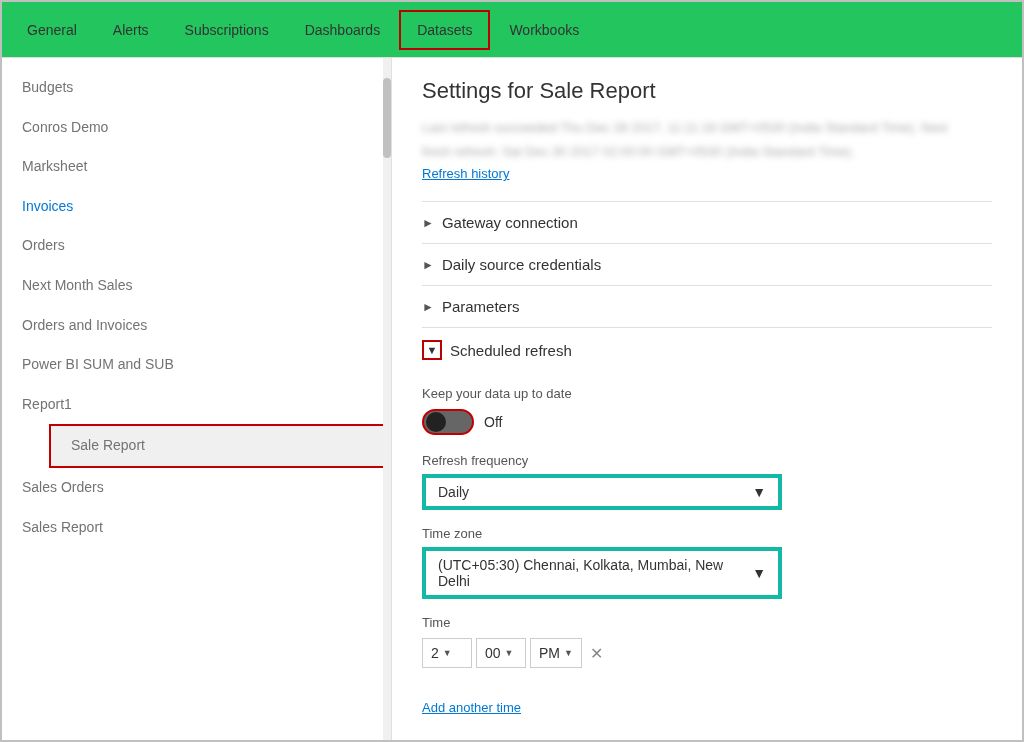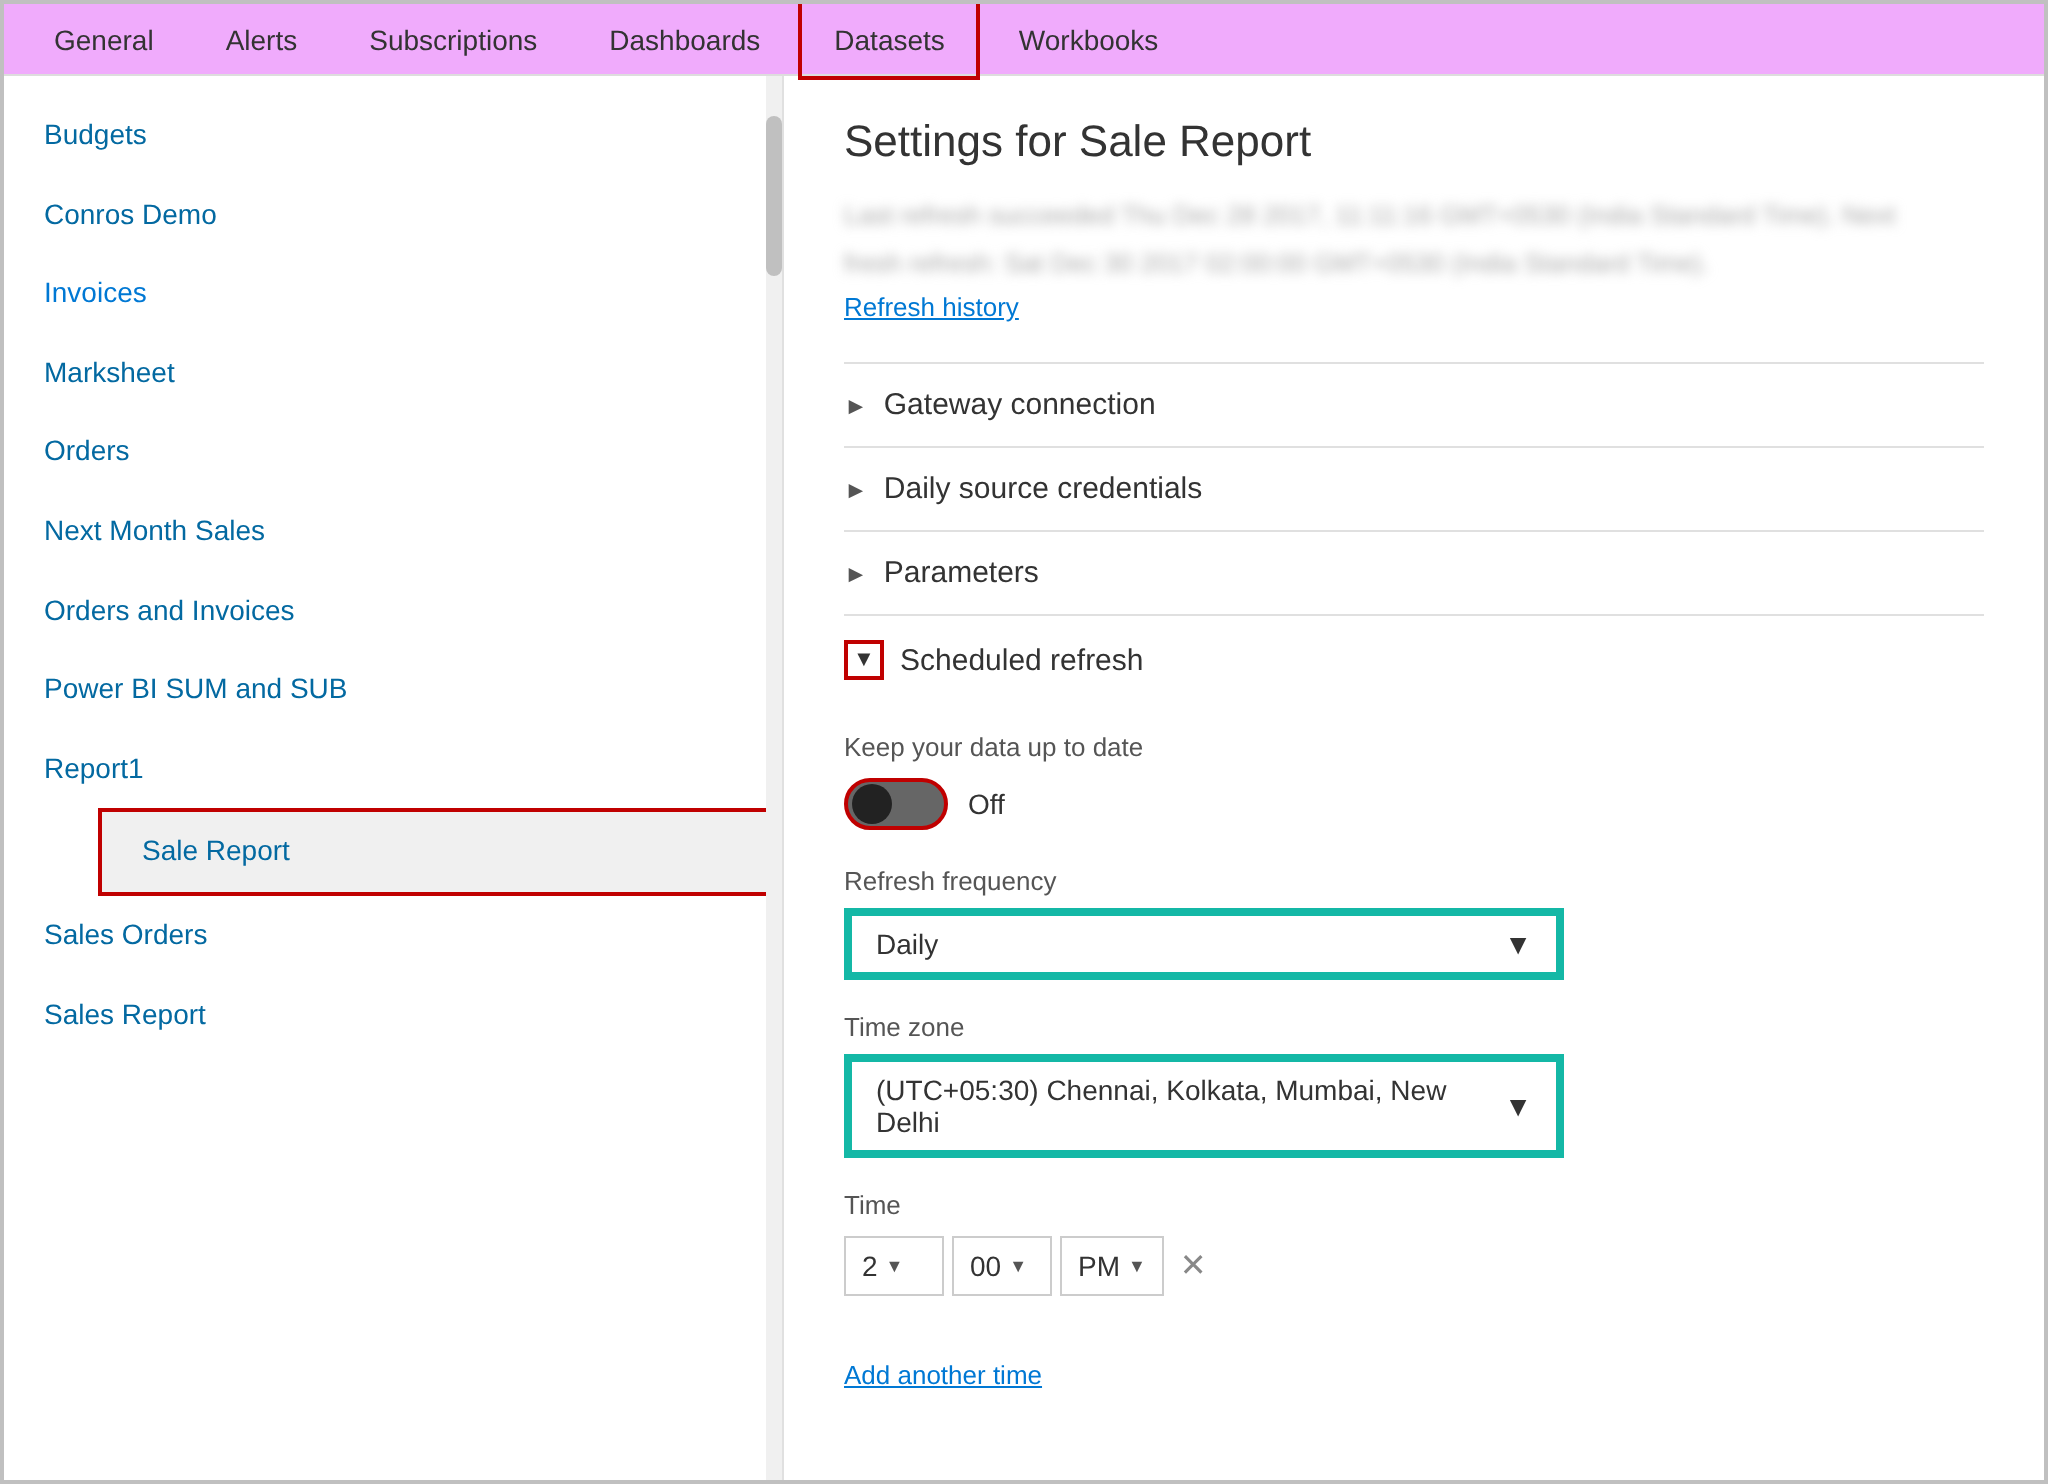--- a/index.html
+++ b/index.html
@@ -12,23 +12,23 @@
       height: 742px;
       overflow: hidden;
       border: 2px solid #c0c0c0;
     }
 
     
     .tab-bar {
       display: flex;
       align-items: center;
       border-bottom: 1px solid #ddd;
-      background: #f0abfc;
+      background: #22c55e;
       padding: 0 8px;
-      height: 36px;
+      height: 56px;
     }
     .tab {
       padding: 8px 16px;
       cursor: pointer;
       font-size: 14px;
       color: #333;
       border: 1px solid transparent;
       margin-right: 2px;
       height: 40px;
       display: flex;
@@ -52,21 +52,21 @@
       min-width: 390px;
       border-right: 1px solid #e0e0e0;
       overflow-y: auto;
       padding-top: 10px;
       position: relative;
     }
     .sidebar-item {
       padding: 10px 20px;
       cursor: pointer;
       font-size: 14px;
-      color: #0369a1;
+      color: #737373;
       line-height: 1.4;
     }
     .sidebar-item.active {
       background: #f0f0f0;
       border: 2px solid #c00000;
       margin-left: 47px;
     }
     .sidebar-item.link-style { color: #0078d4; }
 
     
@@ -262,22 +262,22 @@
     <div class="tab">Dashboards</div>
     <div class="tab active">Datasets</div>
     <div class="tab">Workbooks</div>
   </div>
 
 <div class="main-area">
 
   <div class="sidebar">
   <div class="sidebar-item">Budgets</div>
       <div class="sidebar-item">Conros Demo</div>
+      <div class="sidebar-item">Marksheet</div>
       <div class="sidebar-item link-style">Invoices</div>
-      <div class="sidebar-item">Marksheet</div>
       <div class="sidebar-item">Orders</div>
       <div class="sidebar-item">Next Month Sales</div>
       <div class="sidebar-item">Orders and Invoices</div>
       <div class="sidebar-item">Power BI SUM and SUB</div>
       <div class="sidebar-item">Report1</div>
       <div class="sidebar-item active">Sale Report</div>
       <div class="sidebar-item">Sales Orders</div>
       <div class="sidebar-item">Sales Report</div>
       <div class="sidebar-scroll">
         <div class="sidebar-scrollbar"></div>

